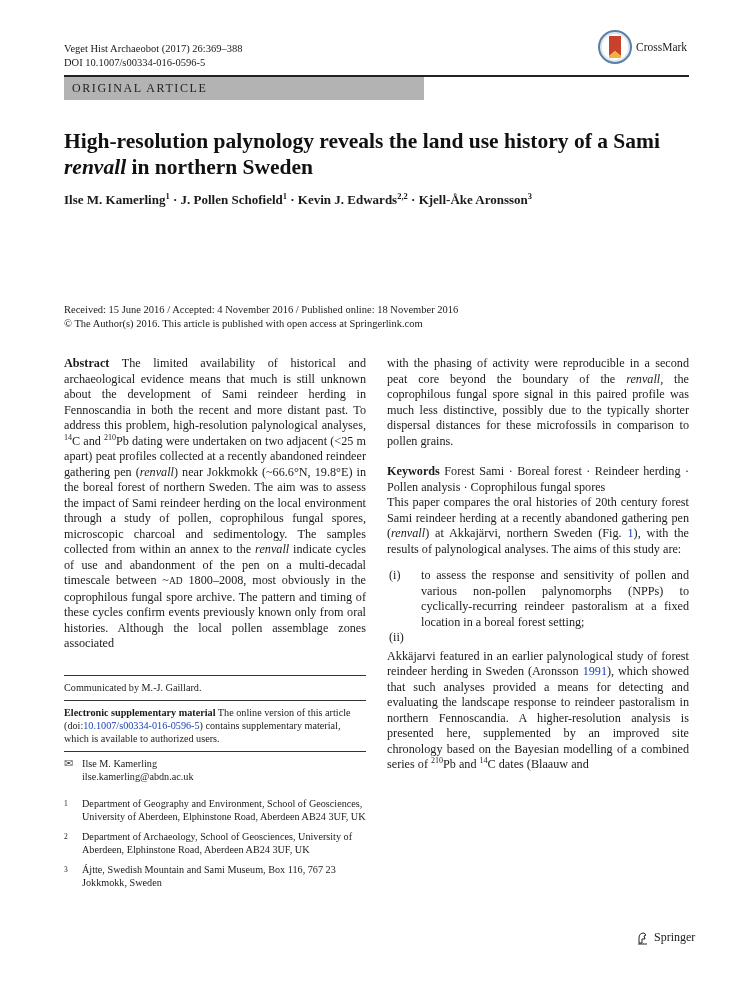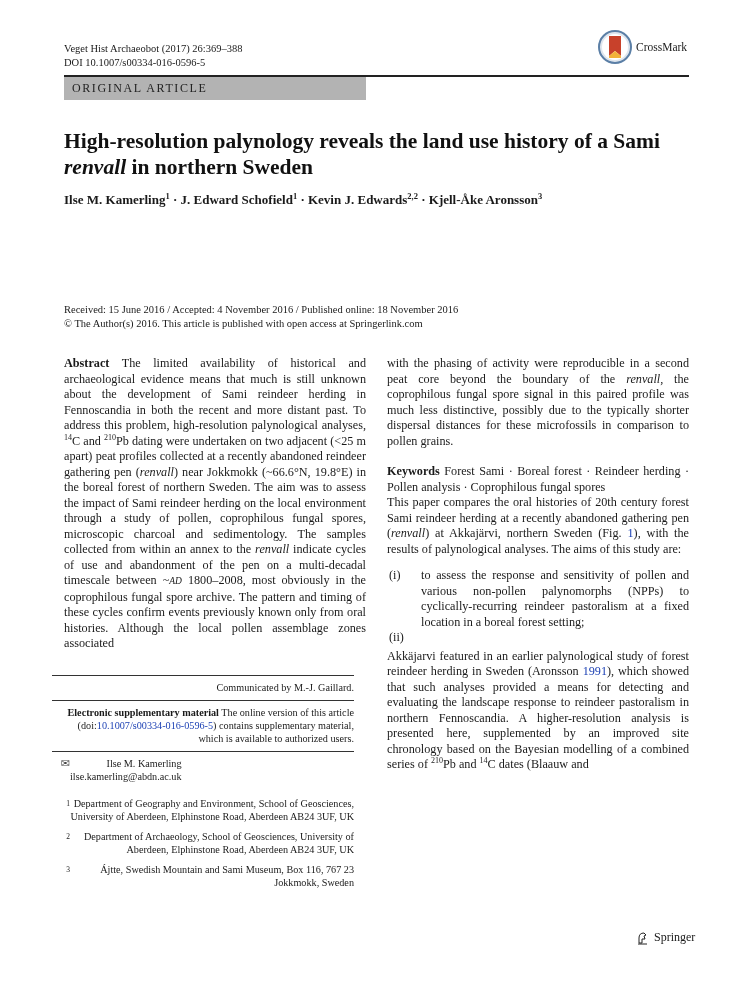--- a/index.html
+++ b/index.html
@@ -6,40 +6,40 @@
   body {
     width: 753px; height: 1000px; position: relative; overflow: hidden;
     font-family: "Liberation Serif", "DejaVu Serif", serif; color: #1a1a1a;
   }
   .abs { position: absolute; }
   .journal { left: 64px; top: 42px; font-size: 10.5px; line-height: 14px; }
   .crossmark { left: 598px; top: 30px; display: flex; align-items: center; gap: 4px; }
   .cm-logo { width: 34px; height: 34px; }
   .cm-text { font-size: 11.5px; color: #222; }
   .header-rule { left: 64px; top: 75px; width: 625px; height: 2px; background: #222; }
-  .article-bar { left: 64px; top: 77px; width: 302px; height: 23px; background: #b3b3b3; }
+  .article-bar { left: 64px; top: 77px; width: 360px; height: 23px; background: #b3b3b3; }
   .article-bar span { position: absolute; left: 8px; top: 4px; font-size: 12px; letter-spacing: 1.6px; color: #222; }
   .title { left: 64px; top: 128px; width: 625px; font-size: 21.5px; font-weight: bold; line-height: 26px; color: #111; }
   .authors { left: 64px; top: 192px; width: 625px; font-size: 13px; font-weight: bold; line-height: 16px; }
   .authors sup { font-size: 8.5px; vertical-align: 5px; line-height: 0; }
   .dates { left: 64px; top: 303px; font-size: 10.5px; line-height: 14px; }
   .col { width: 302px; font-size: 12.2px; line-height: 15.5px; text-align: justify; }
   .col-left { left: 64px; top: 356px; }
   .col-right { left: 387px; top: 356px; }
   .col p { margin: 0; }
   sup.s { font-size: 8px; vertical-align: 5px; line-height: 0; }
-  .sc { font-size: 9.5px; font-style: italic; }
+  .sc { font-size: 9.5px; }
   .link { color: #1a3fb3; }
   .kw-block { margin-top: 15px !important; }
   .section-head { font-weight: bold; font-size: 13px; margin-top: 30px !important; margin-bottom: 13px !important; text-align: left; }
   .aims { margin: 11px 0 3px 0; padding: 0; list-style: none; }
   .aims li { display: flex; }
   .aims .num { width: 34px; flex: 0 0 34px; padding-left: 2px; box-sizing: border-box; }
   .aims .txt { flex: 1; text-align: justify; }
-  .notes { left: 52px; top: 675px; width: 302px; font-size: 10.2px; line-height: 13px; text-align: right; }
+  .notes { left: 64px; top: 675px; width: 302px; font-size: 10.2px; line-height: 13px; }
   .rule { height: 1px; background: #333; width: 302px; }
   .notes .block { padding: 5px 0 6px 0; }
   .affil { display: flex; margin-bottom: 7px; }
   .affil .anum { width: 18px; flex: 0 0 18px; font-size: 7.5px; padding-top: 0; }
   .corr { display: flex; }
   .corr .env { width: 18px; flex: 0 0 18px; font-size: 11px; line-height: 12px; color: #444; }
   .springer { left: 636px; top: 930px; display: flex; align-items: flex-end; gap: 4px; font-size: 12px; }
   .springer svg { width: 14px; height: 14px; }
 </style>
 </head>
@@ -63,21 +63,21 @@
 <div class="abs header-rule"></div>
 <div class="abs article-bar">
   <span>ORIGINAL ARTICLE</span>
 </div>
 
 <div class="abs title">
   <span>High-resolution palynology reveals the land use history of a Sami </span><br><i>renvall</i><span> in northern Sweden</span>
 </div>
 
 <div class="abs authors">
-  <span><span>Ilse M. Kamerling</span><sup>1</sup></span><span> · </span><span><span>J. Edward Schofield</span><sup>1</sup></span><span> · </span><span><span>Kevin J. Edwards</span><sup>2,2</sup></span><span> · </span><span><span>Kjell-Åke Aronsson</span><sup>3</sup></span>
+  <span><span>Ilse M. Kamerling</span><sup>1</sup></span><span> · </span><span><span>J. Pollen Schofield</span><sup>1</sup></span><span> · </span><span><span>Kevin J. Edwards</span><sup>2,2</sup></span><span> · </span><span><span>Kjell-Åke Aronsson</span><sup>3</sup></span>
 </div>
 
 <div class="abs dates">
   <div>Received: 15 June 2016 / Accepted: 4 November 2016 / Published online: 18 November 2016</div>
   <div>© The Author(s) 2016. This article is published with open access at Springerlink.com</div>
 </div>
 
 <div class="abs col col-left">
   <p><b>Abstract</b><span> The limited availability of historical and archaeological evidence means that much is still unknown about the development of Sami reindeer herding in Fennoscandia in both the recent and more distant past. To address this problem, high-resolution palynological analyses, </span><sup class="s">14</sup><span>C and </span><sup class="s">210</sup><span>Pb dating were undertaken on two adjacent (&lt;25 m apart) peat profiles collected at a recently abandoned reindeer gathering pen (</span><i>renvall</i><span>) near Jokkmokk (~66.6°N, 19.8°E) in the boreal forest of northern Sweden. The aim was to assess the impact of Sami reindeer herding on the local environment through a study of pollen, coprophilous fungal spores, microscopic charcoal and sedimentology. The samples collected from within an annex to the </span><i>renvall</i><span> indicate cycles of use and abandonment of the pen on a multi-decadal timescale between ~</span><span class="sc">AD</span><span> 1800–2008, most obviously in the coprophilous fungal spore archive. The pattern and timing of these cycles confirm events previously known only from oral histories. Although the local pollen assemblage zones associated</span></p>
 </div>

